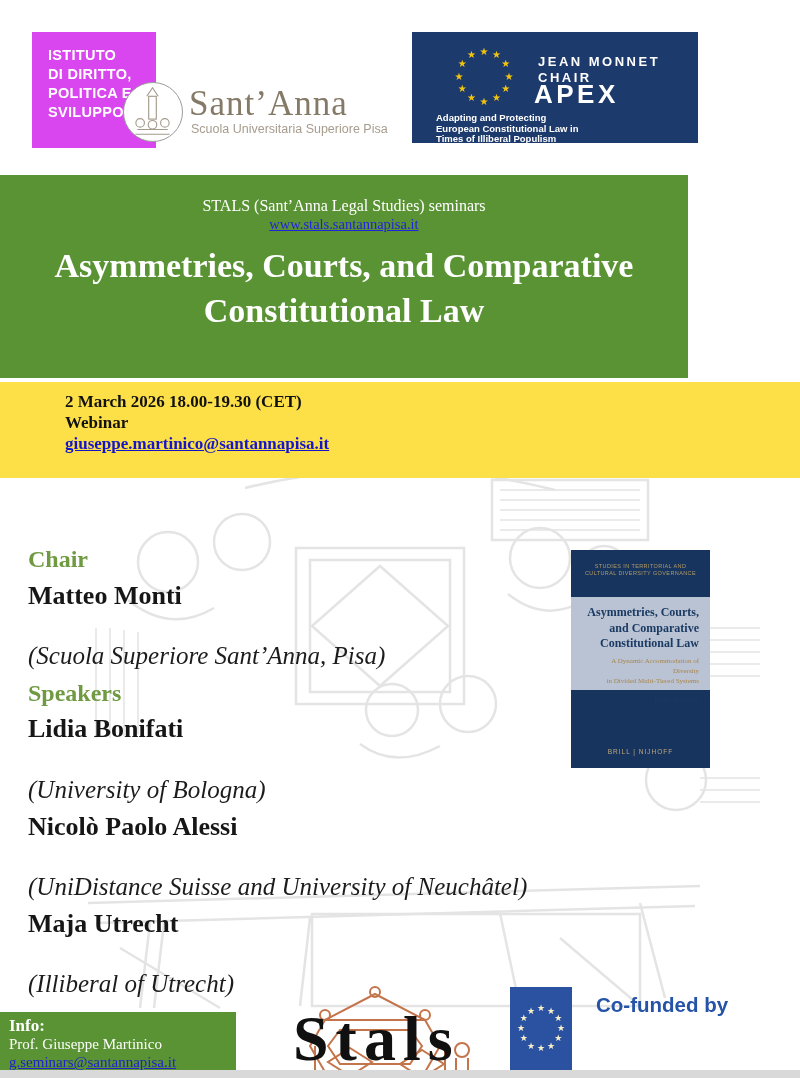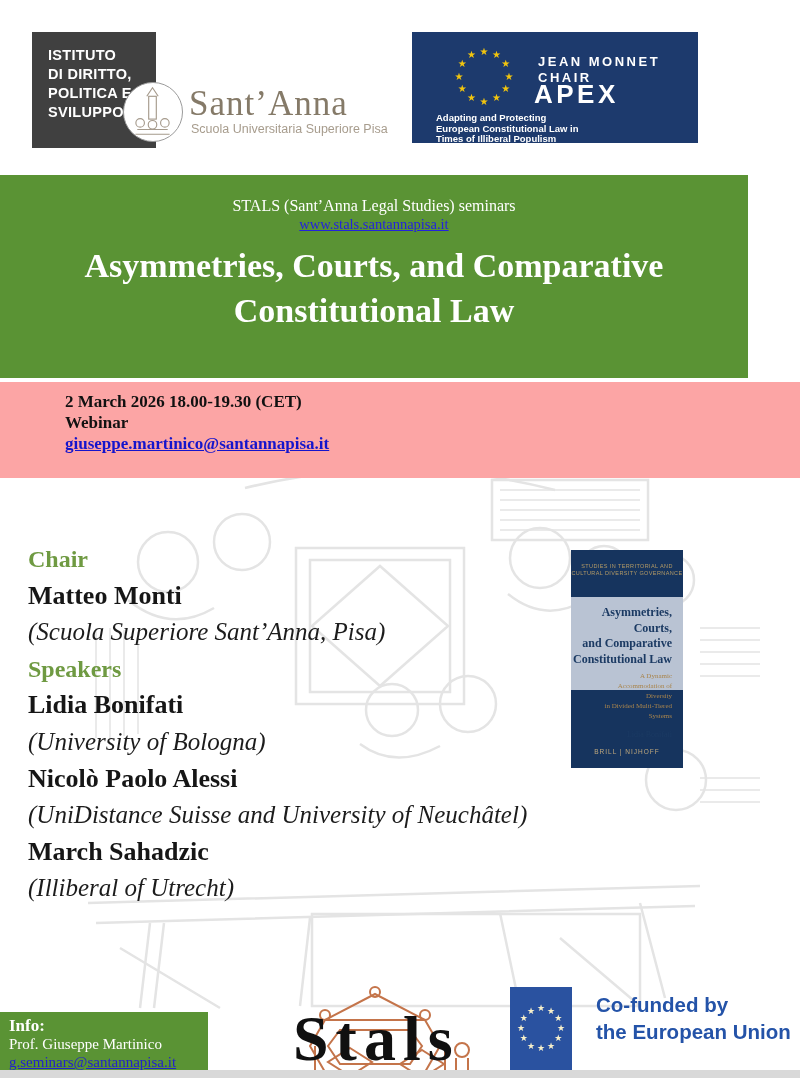--- a/index.html
+++ b/index.html
@@ -1,75 +1,75 @@
 <!DOCTYPE html>
 <html><head>
 <meta charset="utf-8">
 <style>
   html,body{margin:0;padding:0;background:#fff;}
   .poster{position:relative;width:800px;height:1078px;background:#ffffff;overflow:hidden;
           font-family:"Liberation Serif",serif;}
   .abs{position:absolute;}
 
   
-  .inst-logo{left:32px;top:32px;width:124px;height:116px;background:#404040;
+  .inst-logo{left:32px;top:32px;width:124px;height:116px;background:#d946ef;
              padding:14px 0 0 16px;box-sizing:border-box;}
   .inst-logo div{color:#ffffff;font-family:"Liberation Sans",sans-serif;font-weight:bold;
                  font-size:14.5px;line-height:19px;letter-spacing:.3px;}
   .seal{left:123px;top:82px;width:60px;height:60px;border:1.5px solid #9b9b9b;border-radius:50%;
         background:#ffffff;box-sizing:border-box;}
   .santanna-name{left:189px;top:84px;font-size:35px;color:#857a68;letter-spacing:1px;}
   .santanna-sub{left:191px;top:122px;font-size:12.5px;color:#a79c8d;
                 font-family:"Liberation Sans",sans-serif;}
 
   .apex{left:412px;top:32px;width:286px;height:111px;background:#1d3a6d;}
   .apex .jm{left:126px;top:22px;color:#fff;font-family:"Liberation Sans",sans-serif;
             font-weight:bold;font-size:13px;letter-spacing:2.5px;}
   .apex .chairline{left:126px;top:38px;color:#fff;font-family:"Liberation Sans",sans-serif;
             font-weight:bold;font-size:13px;letter-spacing:2.5px;}
   .apex .acr{left:122px;top:47px;color:#fff;font-family:"Liberation Sans",sans-serif;
             font-weight:800;font-size:26px;letter-spacing:3.5px;}
   .apex .tagline{left:24px;width:240px;top:81px;color:#fff;
             font-family:"Liberation Sans",sans-serif;font-weight:bold;font-size:9.5px;line-height:10.5px;}
 
   
-  .banner{left:0;top:175px;width:748px;height:203px;background:#5a9334;text-align:center;color:#fff;}
+  .banner{left:0;top:175px;width:688px;height:203px;background:#5a9334;text-align:center;color:#fff;}
   .banner .series{margin-top:22px;font-size:16px;}
   .banner .url a{font-size:14.5px;color:#2323dd;text-decoration:underline;}
   .banner .title{margin-top:10px;font-size:34px;font-weight:bold;line-height:45px;}
 
   
-  .eventbar{left:0;top:382px;width:800px;height:96px;background:#fca5a5;
+  .eventbar{left:0;top:382px;width:800px;height:96px;background:#fde047;
             padding:9px 0 0 65px;box-sizing:border-box;}
   .eventbar div{font-size:17px;font-weight:bold;color:#111;line-height:21px;}
   .eventbar a{color:#1414cc;text-decoration:underline;font-weight:bold;}
 
   
   .bg-art{left:0;top:478px;}
   .people{left:28px;top:541px;}
   .people .row{line-height:36.6px;white-space:nowrap;}
   .people .hdr{color:#6f9a42;font-weight:bold;font-size:24px;}
   .people .name{color:#161616;font-weight:bold;font-size:26px;}
-  .people .aff{color:#1c1c1c;font-style:italic;font-size:25px;}
-
-  
-  .book{left:571px;top:550px;width:112px;height:218px;background:#16345e;}
+  .people .aff{color:#1c1c1c;font-style:italic;font-size:25px;margin-top:24px;}
+
+  
+  .book{left:571px;top:550px;width:139px;height:218px;background:#16345e;}
   .book .bseries{position:absolute;top:13px;left:0;width:100%;text-align:center;
         color:#b39a66;font-size:5.5px;line-height:7px;letter-spacing:.4px;
         font-family:"Liberation Sans",sans-serif;}
   .book .band{position:absolute;top:47px;left:0;width:100%;height:93px;background:#b9c3d3;
         box-sizing:border-box;padding:8px 11px 0 0;text-align:right;}
   .book .btitle{color:#1b3a63;font-weight:bold;font-size:12px;line-height:15.5px;}
   .book .bsub{color:#a9854d;font-size:7px;line-height:10px;margin-top:4px;padding-left:27px;}
   .book .bauthor{color:#1b3a63;font-size:8px;margin-top:9px;}
   .book .bpub{position:absolute;bottom:13px;left:0;width:100%;text-align:center;
         color:#bfa87d;font-size:6.5px;letter-spacing:1px;font-family:"Liberation Sans",sans-serif;}
 
   
-  .infobox{left:0;top:1012px;width:208px;height:58px;background:#5a9334;
+  .infobox{left:0;top:1012px;width:236px;height:58px;background:#5a9334;
            padding:4px 0 0 9px;box-sizing:border-box;}
   .infobox .ilabel{color:#fff;font-weight:bold;font-size:17px;line-height:19px;}
   .infobox .iname{color:#fff;font-size:15px;line-height:18px;}
   .infobox a{color:#2222cc;text-decoration:underline;font-size:15px;line-height:17px;}
 
   .stals-art{left:280px;top:986px;}
   .stals-word{left:293px;top:1002px;font-size:64px;font-weight:bold;color:#101010;
               letter-spacing:7px;}
   .euflag{left:510px;top:987px;}
   .eutext{left:596px;top:991px;color:#2453a8;font-family:"Liberation Sans",sans-serif;
@@ -176,21 +176,21 @@
 
   <div class="abs people">
     <div class="row hdr">Chair</div>
     <div class="row name">Matteo Monti</div>
     <div class="row aff">(Scuola Superiore Sant’Anna, Pisa)</div>
     <div class="row hdr">Speakers</div>
     <div class="row name">Lidia Bonifati</div>
     <div class="row aff">(University of Bologna)</div>
     <div class="row name">Nicolò Paolo Alessi</div>
     <div class="row aff">(UniDistance Suisse and University of Neuchâtel)</div>
-    <div class="row name">March Sahadzic</div>
+    <div class="row name">Maja Utrecht</div>
     <div class="row aff">(Illiberal of Utrecht)</div>
   </div>
 
   <div class="abs book">
     <div class="bseries">
       <div>STUDIES IN TERRITORIAL AND</div>
       <div>CULTURAL DIVERSITY GOVERNANCE</div>
     </div>
     <div class="band">
       <div class="btitle">
@@ -242,18 +242,17 @@
         <text x="31.0" y="64.2" text-anchor="middle" font-size="9" fill="#f7f0cb">★</text>
         <text x="21.0" y="61.5" text-anchor="middle" font-size="9" fill="#f7f0cb">★</text>
         <text x="13.7" y="54.2" text-anchor="middle" font-size="9" fill="#f7f0cb">★</text>
         <text x="11.0" y="44.2" text-anchor="middle" font-size="9" fill="#f7f0cb">★</text>
         <text x="13.7" y="34.1" text-anchor="middle" font-size="9" fill="#f7f0cb">★</text>
         <text x="21.0" y="26.8" text-anchor="middle" font-size="9" fill="#f7f0cb">★</text>
       </g>
   </svg>
   <div class="abs eutext">
     <div>Co-funded by</div>
-    <div>the European Union</div>
   </div>
 
   <div class="abs bottomstrip"></div>
 
 </div>
 
 </body></html>

